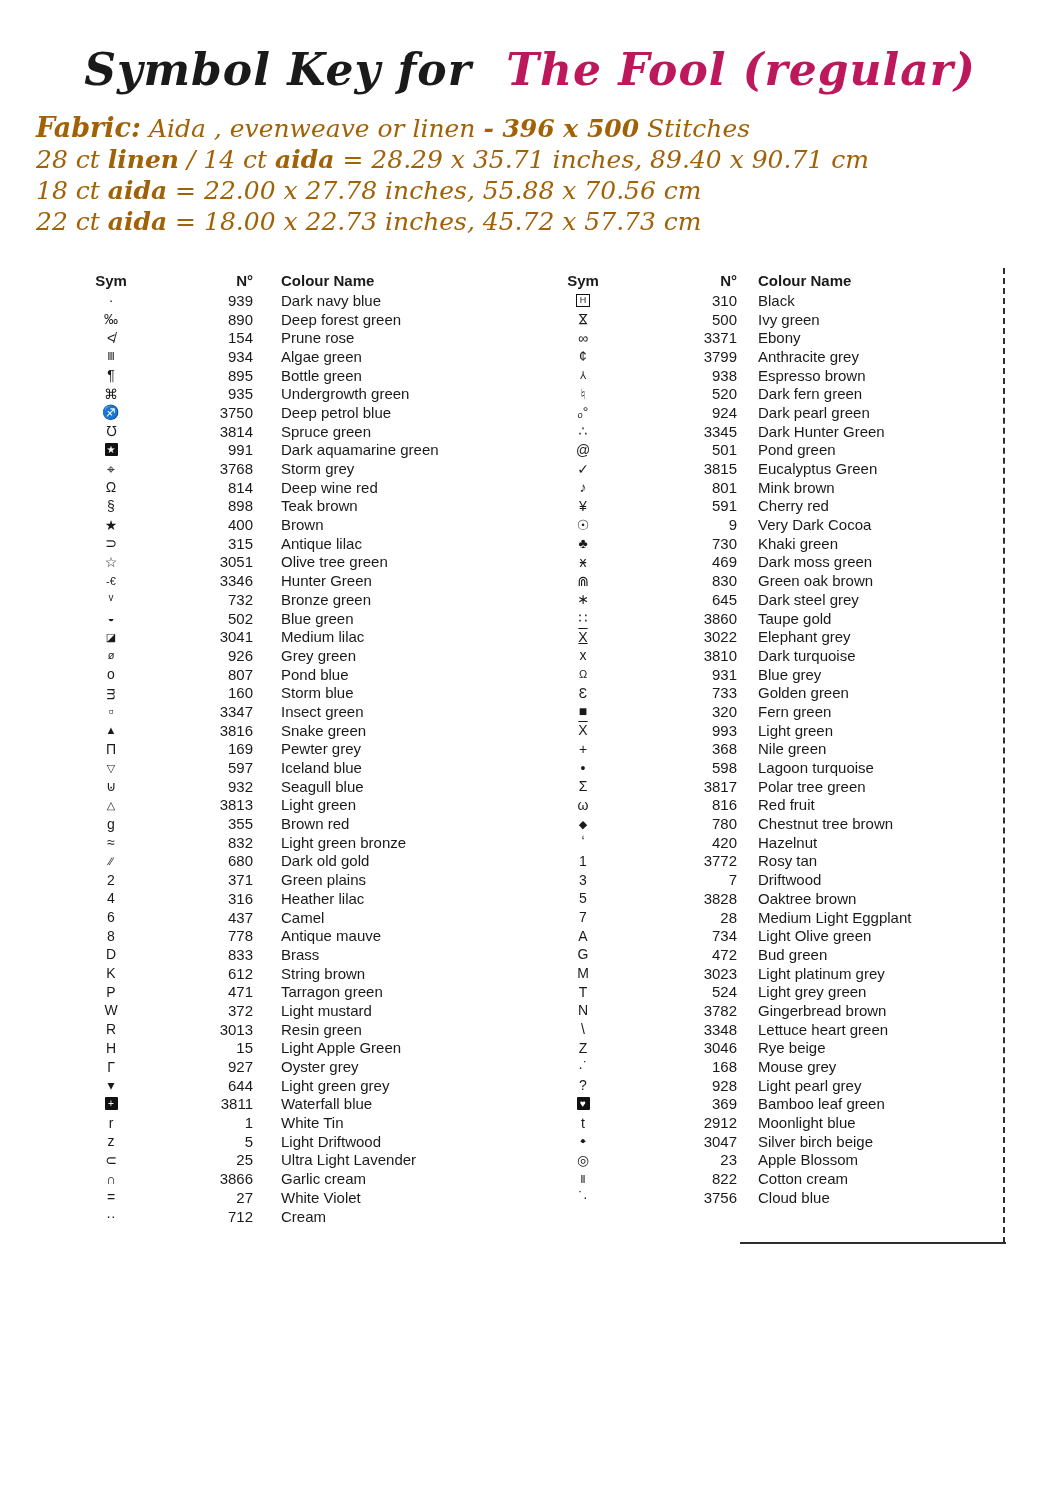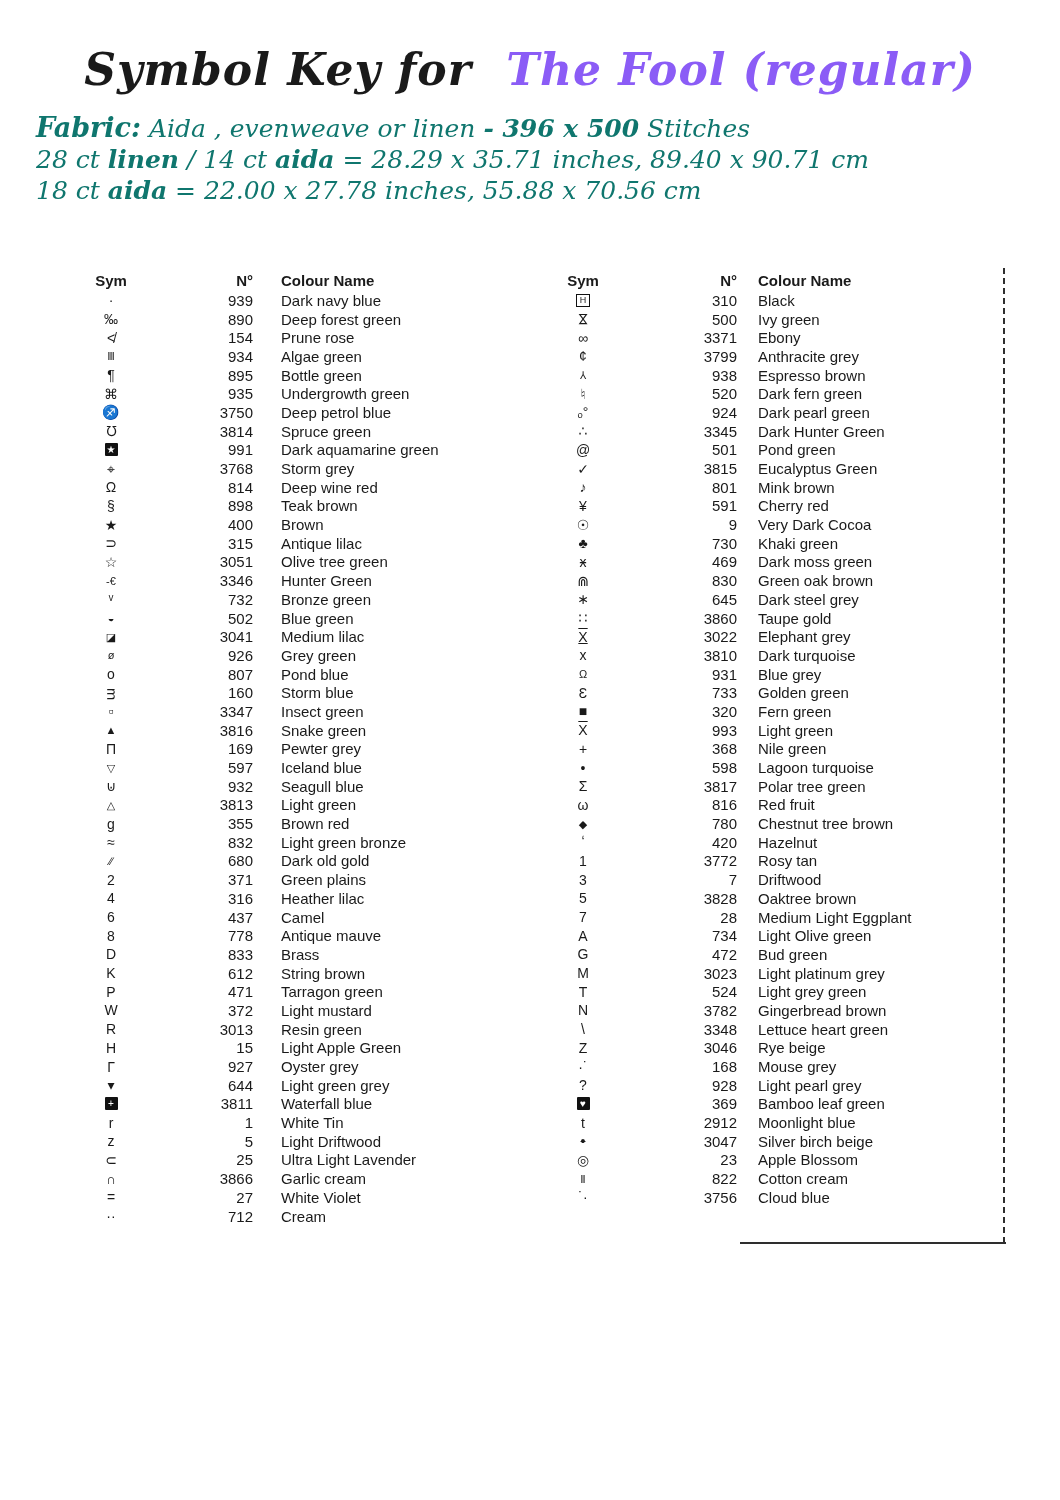--- a/index.html
+++ b/index.html
@@ -6,21 +6,21 @@
   body{width:1060px;height:1500px;position:relative;font-family:"Liberation Sans",sans-serif;color:#1a1a1a;overflow:hidden;}
 
   
   .title{position:absolute;top:44px;left:0;width:100%;text-align:center;
          font-family:"DejaVu Serif",serif;font-style:italic;font-weight:bold;
          font-size:44px;letter-spacing:1px;white-space:nowrap;}
   .title .pname{margin-left:18px;}
 
   
   .fabric{position:absolute;top:112px;left:36px;font-family:"DejaVu Serif",serif;
-          font-style:italic;font-size:25px;line-height:31px;color:#0f766e;}
+          font-style:italic;font-size:25px;line-height:31px;color:#a16207;}
   .fabric-line .b{font-weight:bold;}
   .fabric-line:first-child .b:first-child{font-size:27px;}
 
   
   .key-col{position:absolute;top:270px;}
   .key-col.left{left:85px;width:410px;}
   .key-col.right{left:557px;width:420px;}
   .krow,.khead{display:grid;align-items:center;height:18.7px;}
   .key-col.left  .krow,.key-col.left  .khead{grid-template-columns:52px 116px auto;}
   .key-col.right .krow,.key-col.right .khead{grid-template-columns:52px 128px auto;}
@@ -51,27 +51,28 @@
   .right-rule{position:absolute;left:1003px;top:268px;height:975px;
               border-left:2px dashed #2e2e2e;}
   .bottom-rule{position:absolute;left:740px;top:1242px;width:266px;
                border-top:2.5px solid #2e2e2e;}
 </style>
 </head>
 <body>
 
 <div class="title">
   <span>Symbol Key for</span>
-  <span class="pname" style="color: #8b5cf6;">The Fool (regular)</span>
+  <span class="pname" style="color: #be185d;">The Fool (regular)</span>
 </div>
 
 <div class="fabric">
     <div class="fabric-line"><span class="b">Fabric:</span><span>  Aida , evenweave or  linen </span><span class="b">- 396 x 500</span><span> Stitches</span></div>
     <div class="fabric-line"><span>28 ct </span><span class="b">linen</span><span> / 14 ct </span><span class="b">aida</span><span> = 28.29 x 35.71 inches, 89.40 x 90.71 cm</span></div>
     <div class="fabric-line"><span>18 ct </span><span class="b">aida</span><span>  = 22.00 x 27.78 inches, 55.88 x 70.56 cm</span></div>
+    <div class="fabric-line"><span>22 ct </span><span class="b">aida</span><span> = 18.00 x 22.73 inches, 45.72 x 57.73 cm</span></div>
   </div>
 
 <div class="key-col left">
   <div class="khead">
     <span class="h-sym">Sym</span>
     <span class="h-num">N°</span>
     <span class="h-name">Colour Name</span>
   </div>
   <div>
       <div class="krow">

